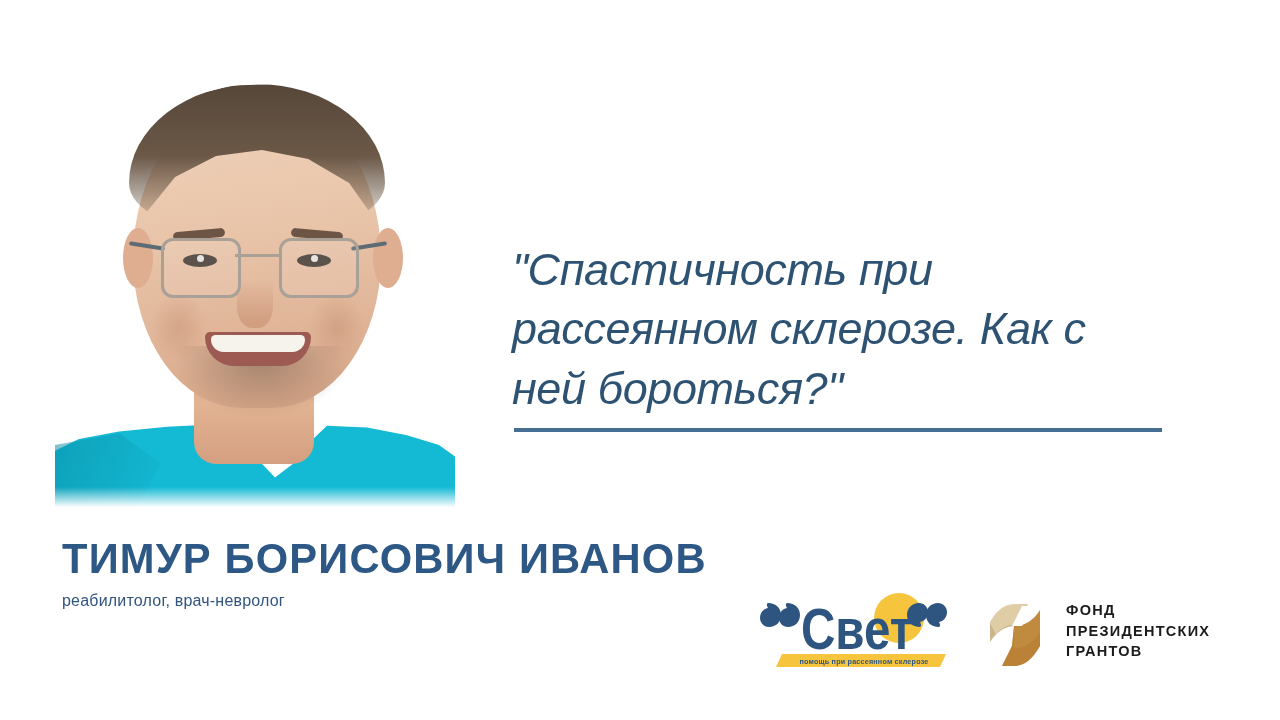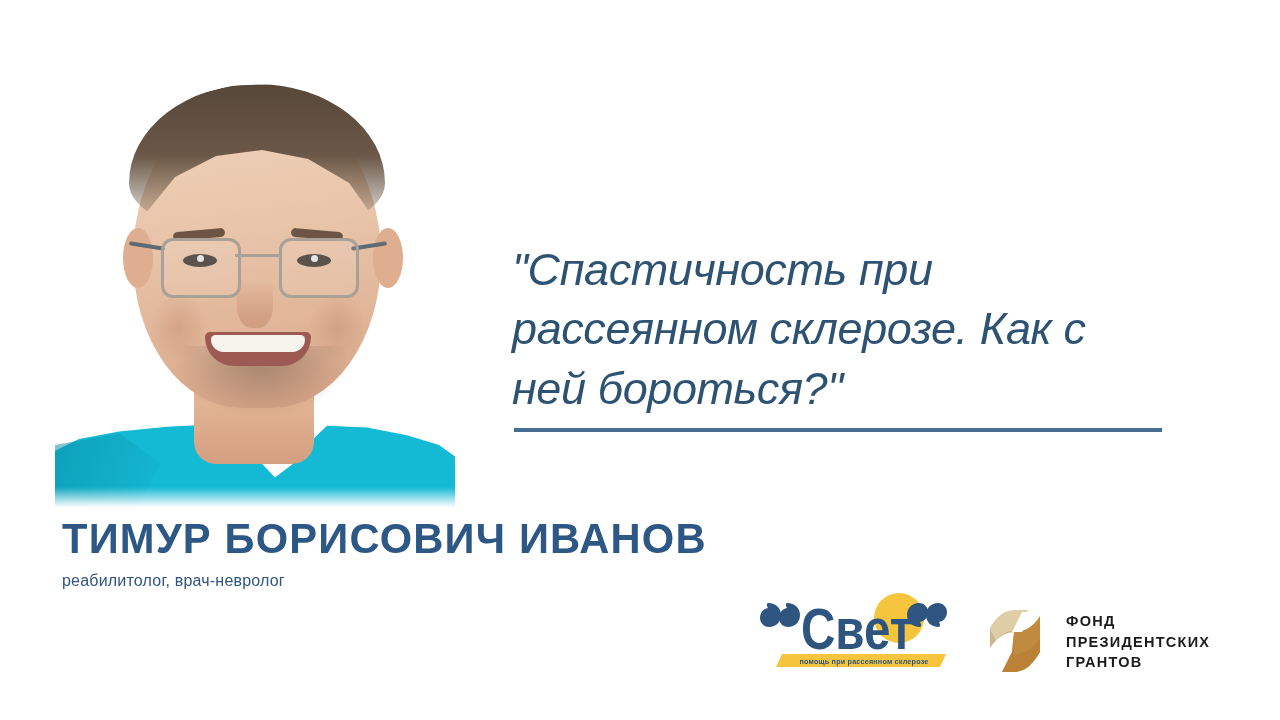--- a/index.html
+++ b/index.html
@@ -246,21 +246,21 @@
     width: 648px;
     height: 4px;
     background: linear-gradient(180deg, #5b7d9c 0%, #355madd 0%, #3d6084 55%, #8fa8bd 100%);
     background-color: #456e92;
   }
 
   
   .name-block {
     position: absolute;
     left: 62px;
-    top: 516px;
+    top: 536px;
     width: 820px;
   }
   .speaker-name {
     margin: 0;
     font-family: "Liberation Sans Narrow", "Liberation Sans", sans-serif;
     font-weight: bold;
     font-size: 43px;
     line-height: 1.05;
     letter-spacing: 1.2px;
     color: #2d5784;
@@ -289,21 +289,20 @@
   }
 
   
   .grants-logo {
     position: absolute;
     left: 988px;
     top: 600px;
     width: 230px;
     height: 84px;
     display: flex;
-    align-items: center;
     gap: 14px;
   }
   .grants-mark {
     flex: 0 0 auto;
     width: 64px;
     height: 72px;
   }
   .grants-words {
     font-family: "Liberation Sans", "DejaVu Sans", sans-serif;
     font-weight: bold;

